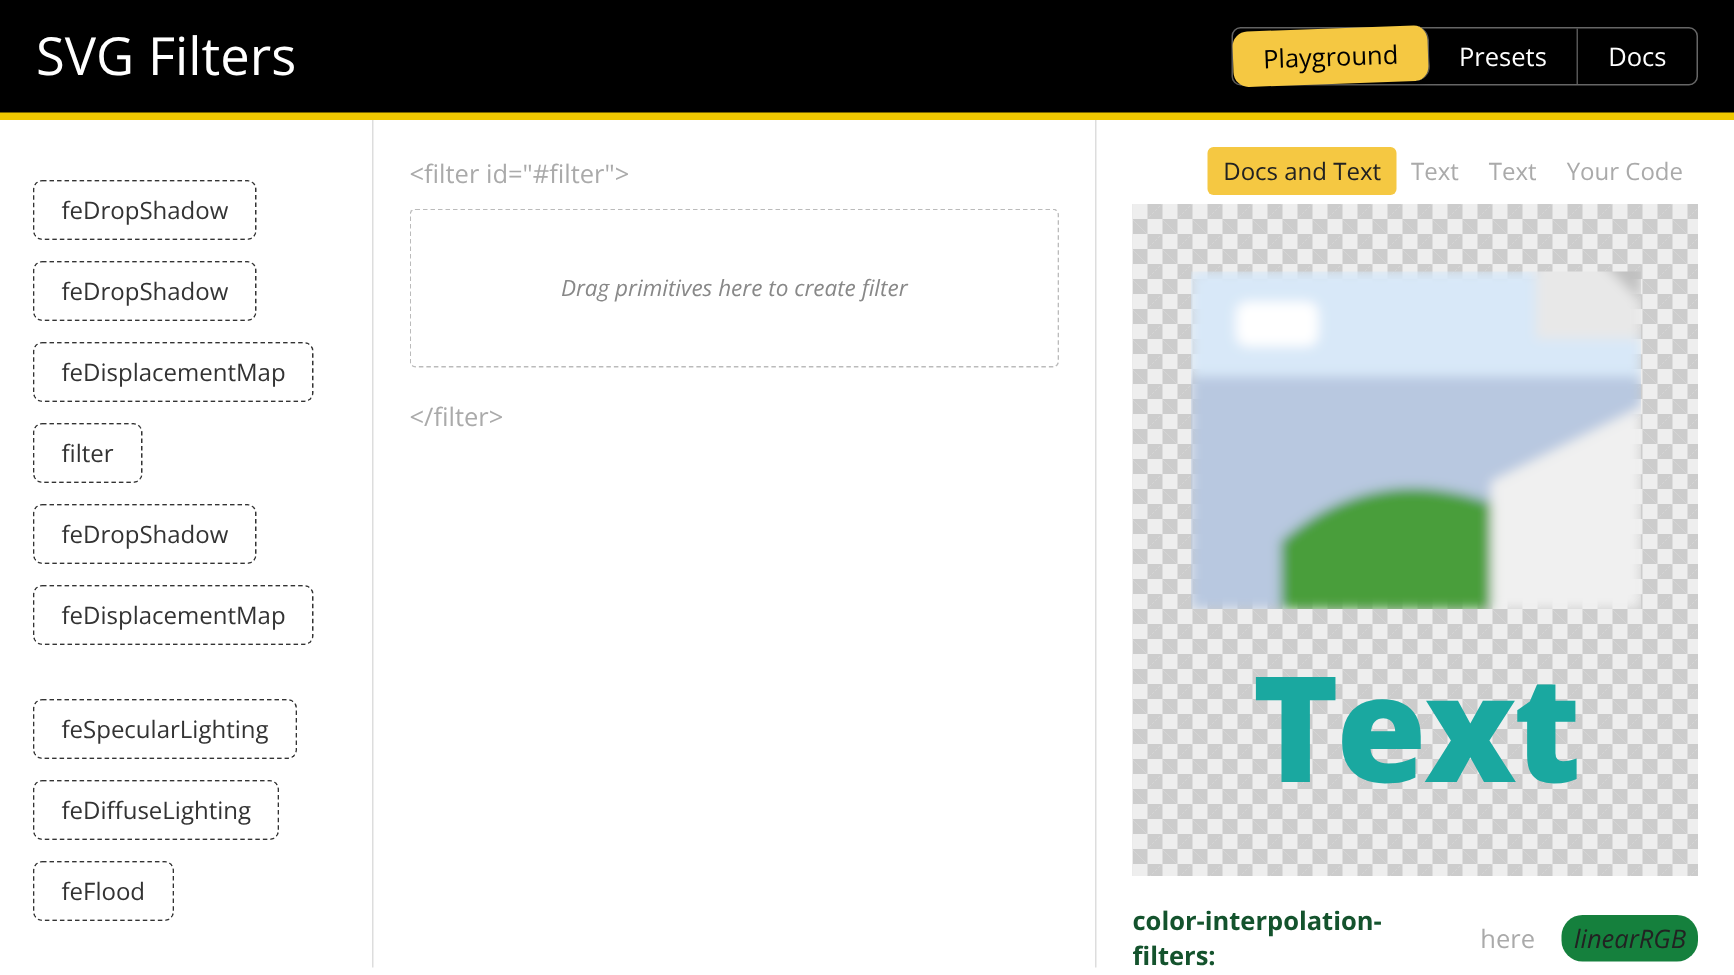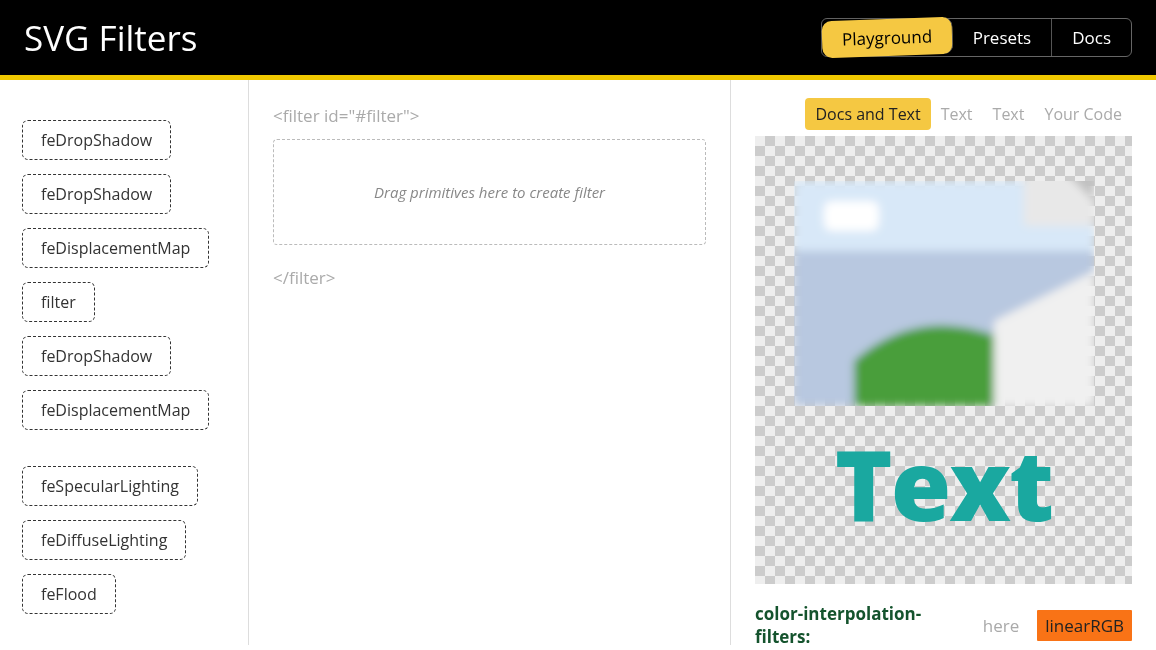--- a/index.html
+++ b/index.html
@@ -159,23 +159,24 @@
     .interp-label {
       font-weight: 700;
       color: #14532d;
     }
     .interp-option {
       color: #aaa;
       cursor: pointer;
       padding: 4px 8px;
     }
     .interp-option.active {
-      background: #f97316;
+      background: #15803d;
       color: #222;
-      border-radius: 1px;
+      border-radius: 14px;
+      font-style: italic;
     }
   </style>
 </head>
 <body>
 
 <div class="header">
   <div class="title">SVG Filters</div>
   <div class="nav">
     <div class="nav-item active">Playground</div>
     <div class="nav-item">Presets</div>

